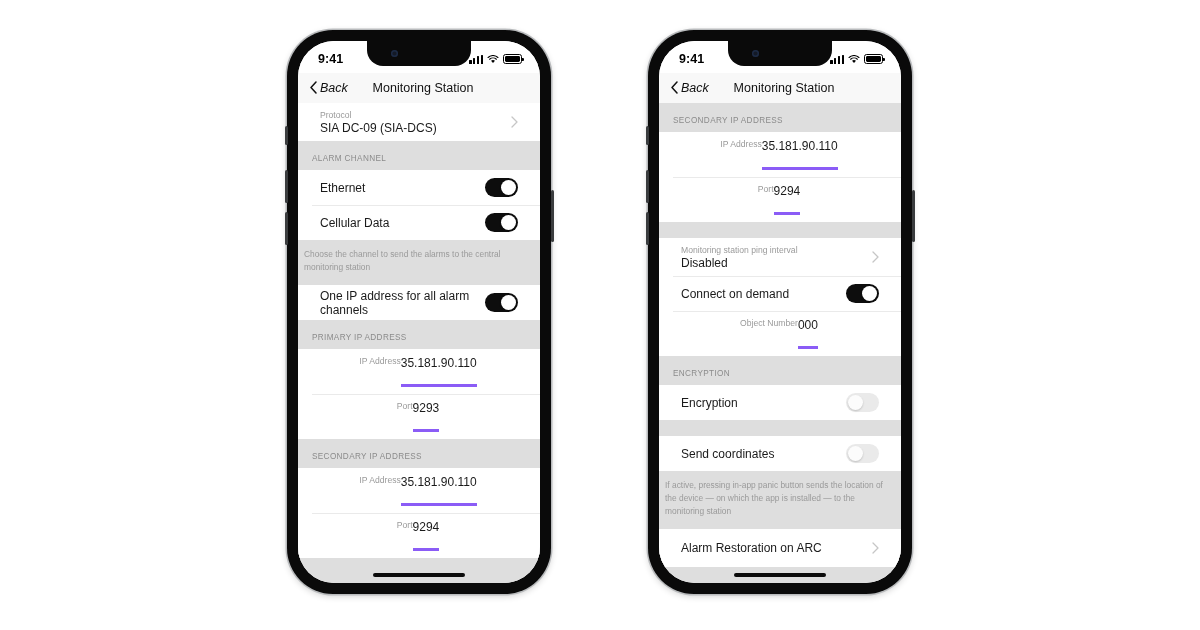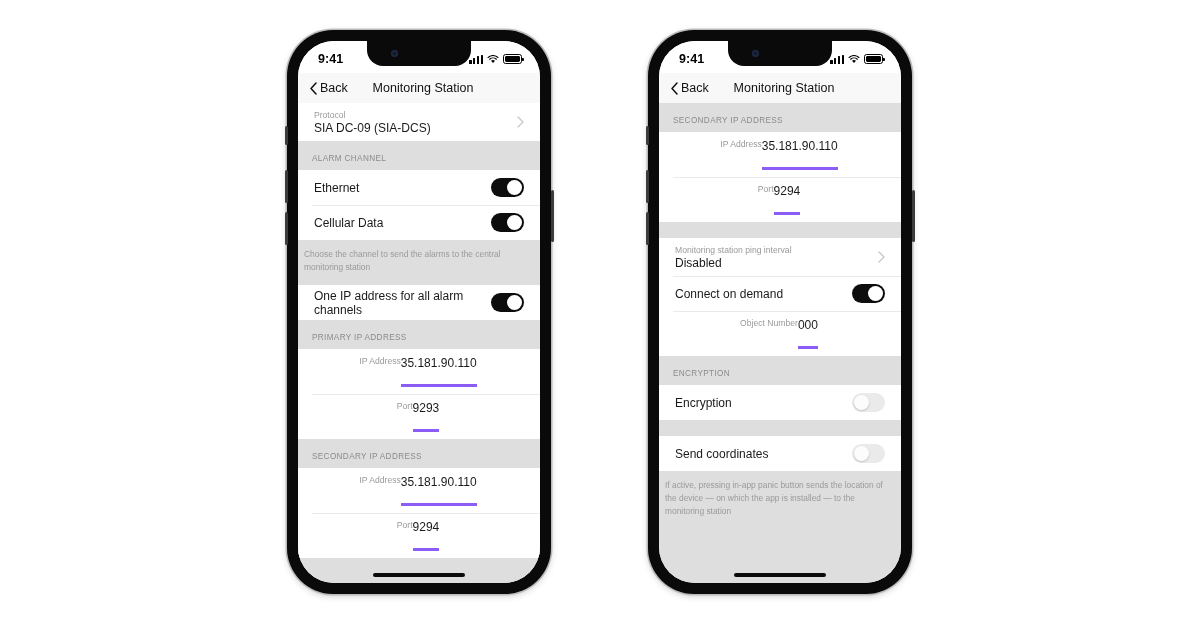--- a/index.html
+++ b/index.html
@@ -83,41 +83,41 @@
   }
 
   
   .navbar {
     position: relative; z-index: 20;
     height: 30px; background: #f8f8f8;
     display: flex; align-items: center;
     padding: 0 12px;
   }
   .nav-back {
-    display: flex; align-items: flex-end; gap: 3px;
-    font-size: 12.5px; color: #111;
+    display: flex; align-items: flex-start; gap: 3px;
+    font-size: 12.5px; color: #111; font-style: italic;
   }
   .nav-back svg { display: block; }
   .nav-title {
     position: absolute; left: 8px; right: 0; text-align: center;
     font-size: 12.5px; color: #111; pointer-events: none;
   }
 
   
   .list { background: #e0e0e0; width: 100%; }
   .sec-head {
     background: #dedede;
     font-size: 8.2px; letter-spacing: .35px;
     color: #8b8b8b; text-transform: uppercase;
     padding: 13px 14px 7px 14px;
   }
   .gap { background: #dedede; height: 16px; }
   .cell {
     background: #fff;
-    padding: 0 16px;
+    padding: 0 22px;
     position: relative;
     display: flex; align-items: center;
   }
   .cell + .cell::before {
     content: ""; position: absolute; left: 14px; right: 0; top: 0;
     height: 1px; background: #eaeaea;
   }
   .cell.disclosure { min-height: 38px; justify-content: space-between; }
   .cell.toggle-row { min-height: 35px; justify-content: space-between; }
   .cell.field { min-height: 45px; flex-direction: row; align-items: stretch; justify-content: center; padding-top: 7px; padding-bottom: 7px; }
@@ -351,20 +351,28 @@
               </span>
             </div>
             <div class="gap"></div>
             <div class="cell toggle-row">
               <div class="cell-title">Send coordinates</div>
               <span class="sw off">
                 <i></i>
               </span>
             </div>
             <div class="footnote">If active, pressing in-app panic button sends the location of the device — on which the app is installed — to the monitoring station</div>
+            <div class="cell disclosure">
+              <div class="cell-title">Alarm Restoration on ARC</div>
+              <span class="chev">
+                <svg width="7" height="12" viewBox="0 0 7 12">
+                  <path d="M1 1 L6 6 L1 11" stroke="currentColor" stroke-width="1.3" fill="none" stroke-linecap="round" stroke-linejoin="round"></path>
+                </svg>
+              </span>
+            </div>
           </div>
       </div>
 
       <div class="home-ind"></div>
     </div>
   </div>
 
 </div>
 
 </body></html>

